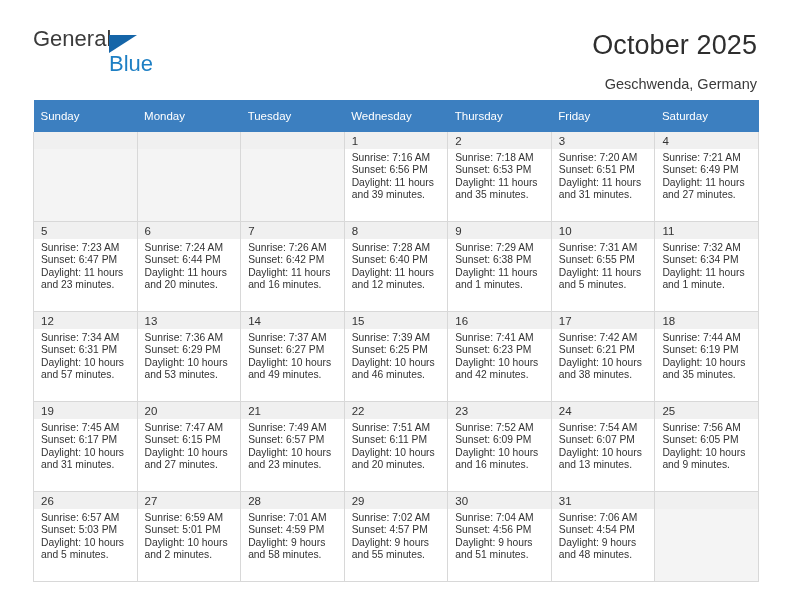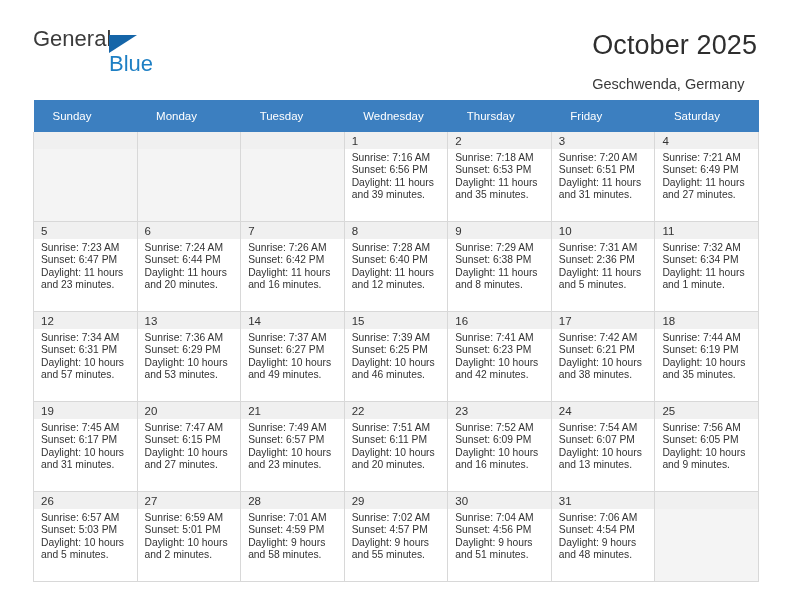--- a/index.html
+++ b/index.html
@@ -54,20 +54,21 @@
   .logo-triangle {
     position: absolute;
     left: 76px;
     top: 9px;
     width: 0;
     height: 0;
     border-left: 28px solid #1565a8;
     border-bottom: 18px solid transparent;
   }
   .title-block {
+    text-align: right;
     padding-top: 2px;
   }
   .title {
     font-size: 27px;
     color: #2e2e2e;
     font-weight: normal;
     line-height: 34px;
     letter-spacing: 0.1px;
   }
   .subtitle {
@@ -83,21 +84,21 @@
     margin: 0 auto;
     border-collapse: collapse;
     table-layout: fixed;
   }
   .calendar th {
     background: #3c7fc0;
     color: #ffffff;
     font-weight: normal;
     font-size: 11.5px;
     text-align: left;
-    padding: 6px 0 6px 19px;
+    padding: 6px 0 6px 7px;
     height: 20px;
     border: none;
   }
   .calendar td {
     vertical-align: top;
     border: 1px solid #d8d8d8;
     border-top: none;
     height: 89px;
     padding: 0;
     background: #ffffff;
@@ -269,30 +270,30 @@
               </div>
             </div>
           </td>
           <td>
             <div class="cell">
               <div class="daynum-bar">9</div>
               <div class="cell-body">
                 <div>Sunrise: 7:29 AM</div>
                 <div>Sunset: 6:38 PM</div>
                 <div>Daylight: 11 hours</div>
-                <div>and 8 minutes.</div>
+                <div>and 1 minutes.</div>
               </div>
             </div>
           </td>
           <td>
             <div class="cell">
               <div class="daynum-bar">10</div>
               <div class="cell-body">
                 <div>Sunrise: 7:31 AM</div>
-                <div>Sunset: 2:36 PM</div>
+                <div>Sunset: 6:55 PM</div>
                 <div>Daylight: 11 hours</div>
                 <div>and 5 minutes.</div>
               </div>
             </div>
           </td>
           <td>
             <div class="cell">
               <div class="daynum-bar">11</div>
               <div class="cell-body">
                 <div>Sunrise: 7:32 AM</div>

